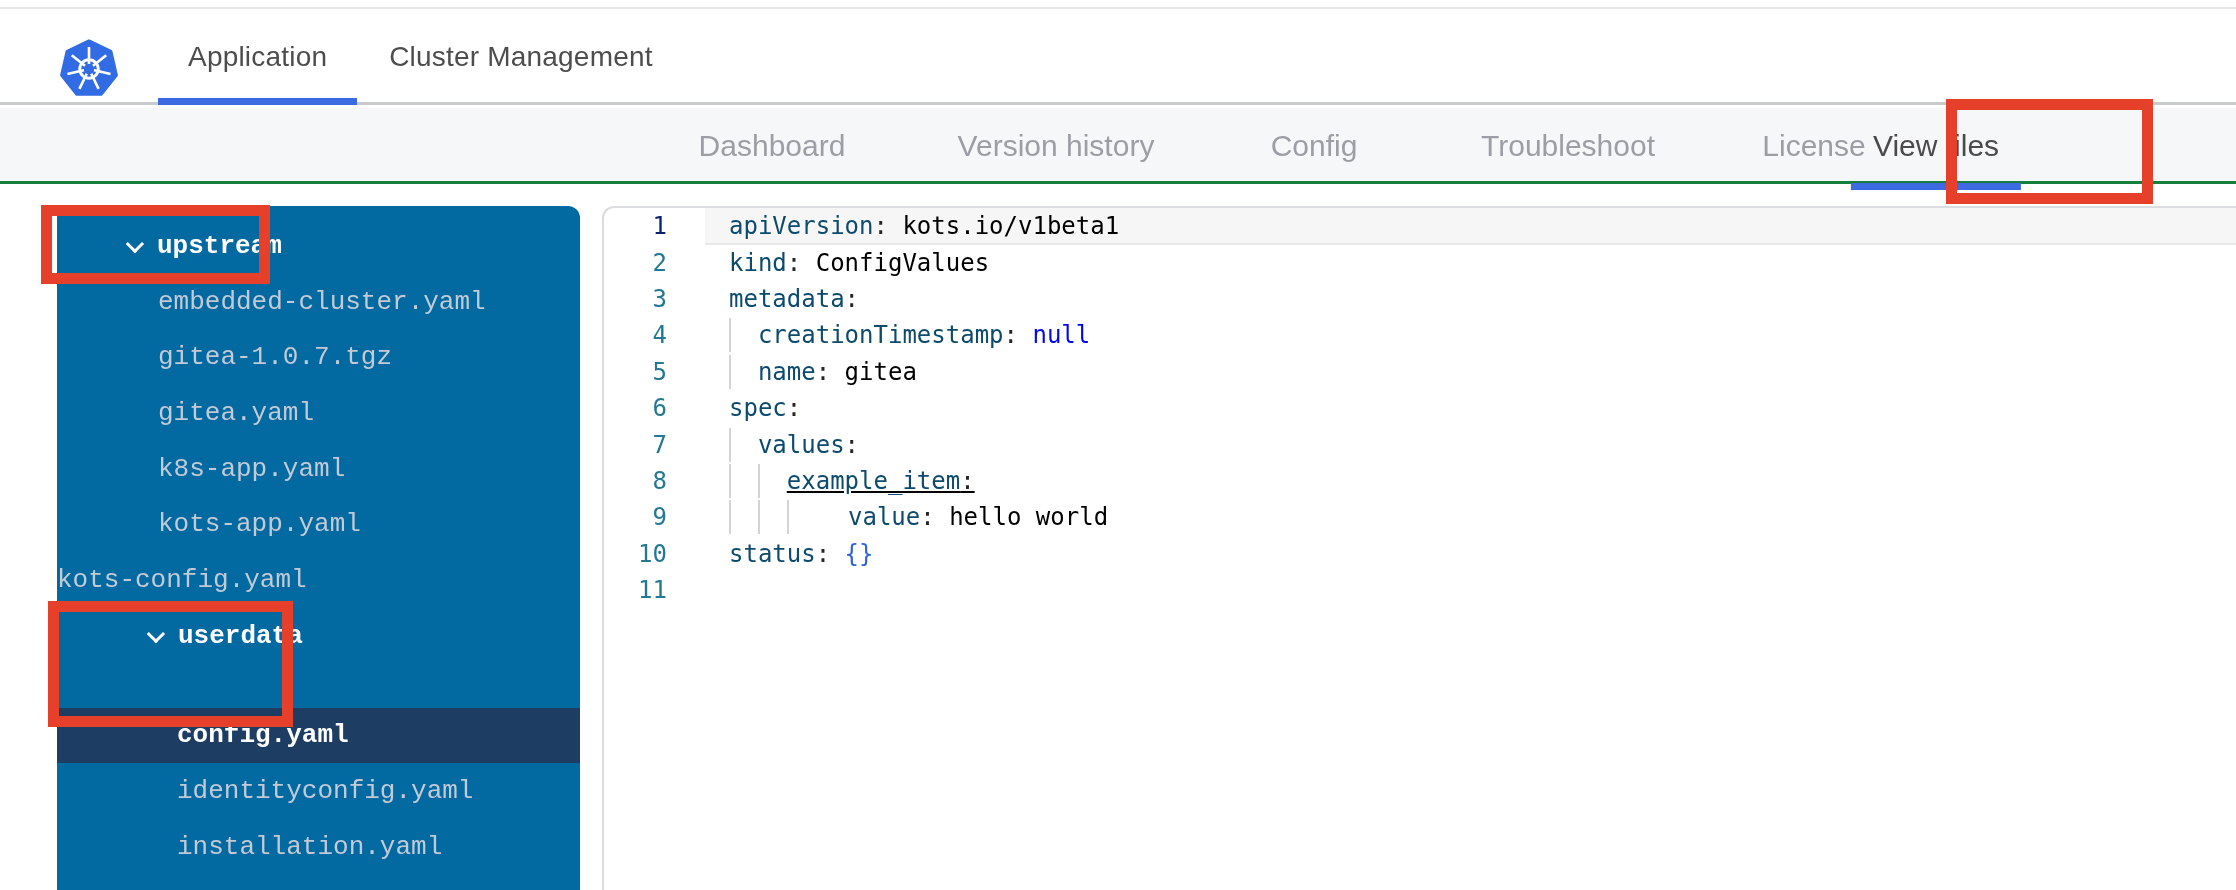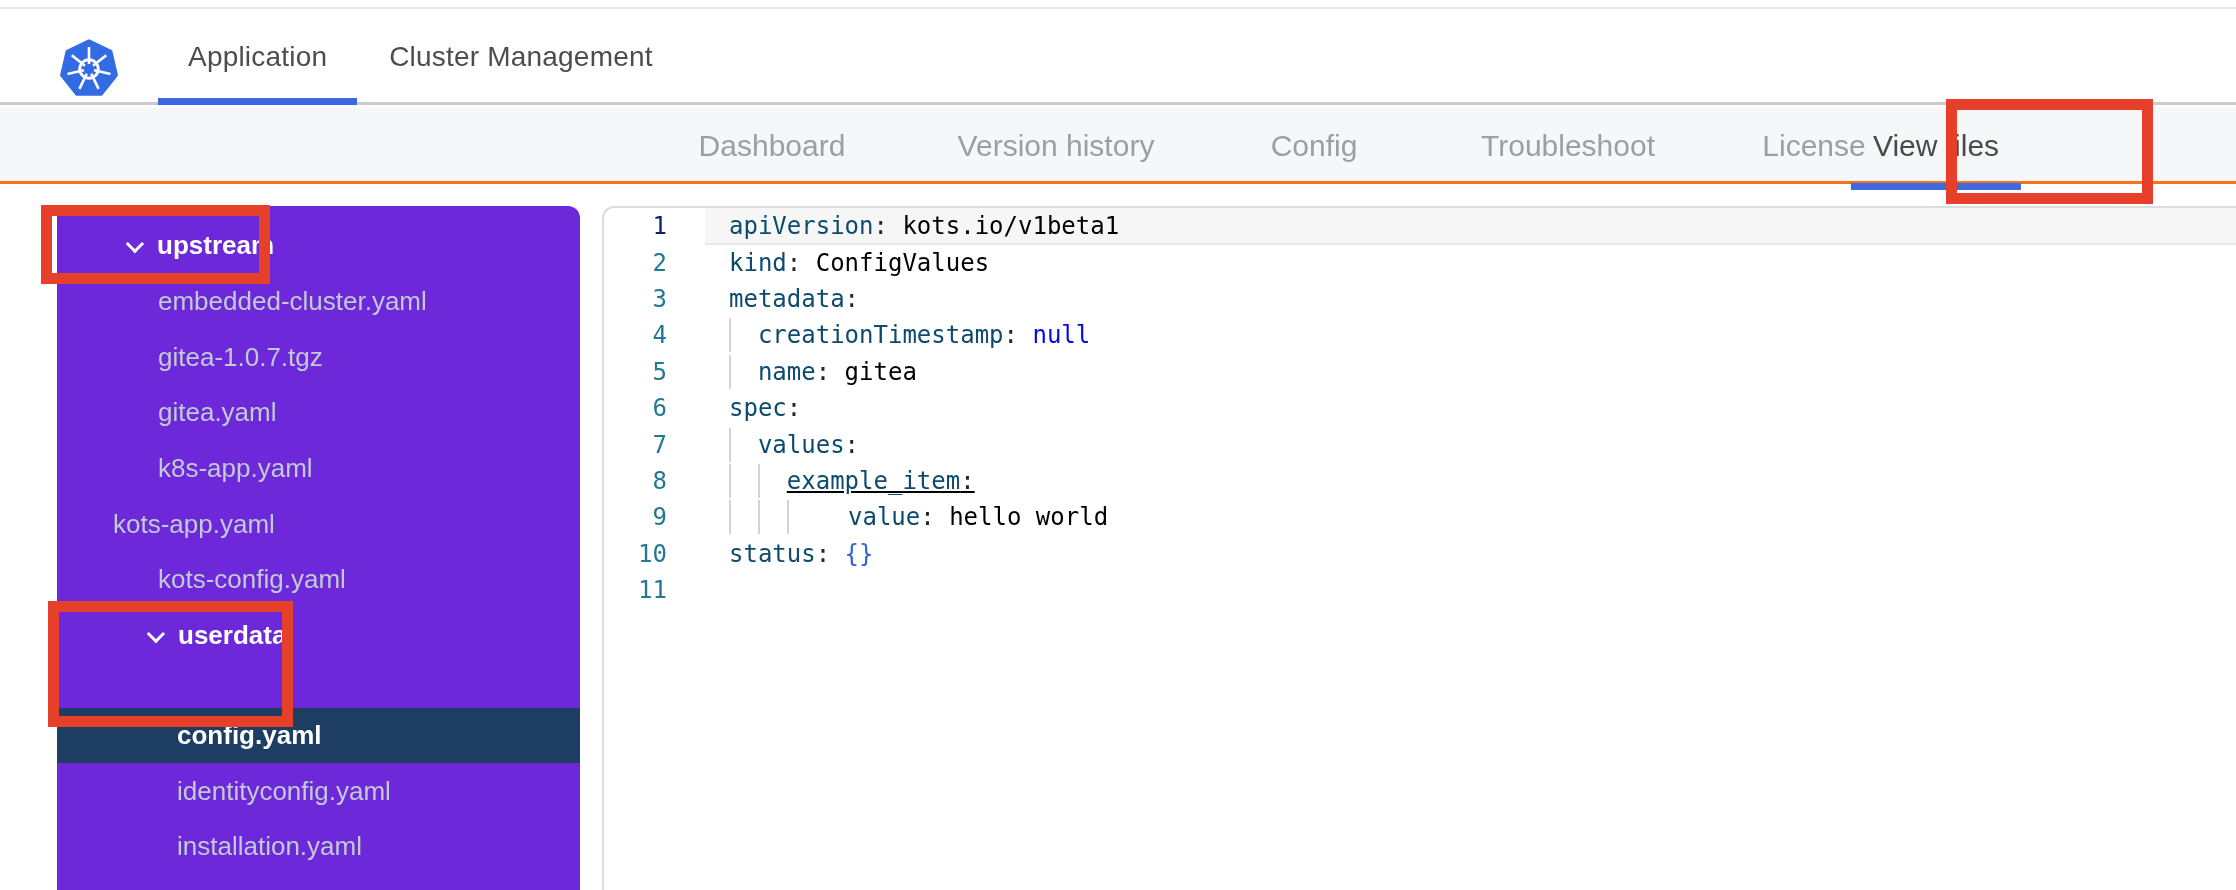--- a/index.html
+++ b/index.html
@@ -15,30 +15,30 @@
             border-bottom:3px solid #C9CACC; }
   .logo { position:absolute; left:60px; top:28px; width:58px; height:64px; }
   .header-tabs { position:absolute; left:188px; top:0; height:96px; display:flex; gap:62px; }
   .header-tab { position:relative; height:100%; display:flex; align-items:center;
                 font-size:28px; color:#4D4D4D; letter-spacing:.2px; cursor:pointer; }
   .header-tab.active::after { content:""; position:absolute; left:-30px; right:-30px; bottom:0;
                 height:7px; background:#3E6AE1; }
 
   
   .subnav { position:absolute; left:0; top:108px; width:100%; height:76px; background:#F6F7F8;
-            border-bottom:3px solid #f97316; }
+            border-bottom:3px solid #15803d; }
   .subnav-tab { position:absolute; top:0; height:76px; transform:translateX(-50%);
                 display:flex; align-items:center; font-size:30px; color:#9B9EA4; cursor:pointer; }
   .subnav-tab.active { color:#4A4A4A; }
   .subnav-tab.active::after { content:""; position:absolute; left:50%; transform:translateX(-50%);
                 bottom:-6px; height:7px; width:170px; background:#3E6AE1; }
 
   
   .sidebar { position:absolute; left:57px; top:206px; width:523px; height:684px;
-             background:#6d28d9; border-radius:12px 12px 0 0; padding-top:12px; overflow:hidden; }
+             background:#0369a1; border-radius:12px 12px 0 0; padding-top:12px; overflow:hidden;font-family:Liberation Mono, monospace; }
   .tree-row { height:55.7px; display:flex; align-items:center; font-size:26px;
               color:#C2CAD6; cursor:pointer; white-space:nowrap; }
   .tree-row.folder { color:#ffffff; font-weight:bold; }
   .tree-row.selected { background:#1D3D62; color:#ffffff; font-weight:bold; }
   .chev { display:inline-block; width:13px; height:13px; border-right:3.5px solid #fff;
           border-bottom:3.5px solid #fff; transform:rotate(45deg) translateY(-2px);
           margin-right:17px; flex:0 0 auto; }
 
   
   .editor { position:absolute; left:602px; top:206px; width:1634px; height:684px;
@@ -115,24 +115,24 @@
       </div>
       <div class="tree-row file" style="padding-left: 101px;">
         <span>gitea-1.0.7.tgz</span>
       </div>
       <div class="tree-row file" style="padding-left: 101px;">
         <span>gitea.yaml</span>
       </div>
       <div class="tree-row file" style="padding-left: 101px;">
         <span>k8s-app.yaml</span>
       </div>
-      <div class="tree-row file" style="padding-left: 56px;">
+      <div class="tree-row file" style="padding-left: 101px;">
         <span>kots-app.yaml</span>
       </div>
-      <div class="tree-row file" style="padding-left: 101px;">
+      <div class="tree-row file" style="">
         <span>kots-config.yaml</span>
       </div>
       <div class="tree-row folder" style="padding-left: 91px;">
         <span class="chev"></span>
         <span>userdata</span>
       </div>
       <div class="tree-row file selected" style="padding-left: 120px; margin-top: 44px;">
         <span>config.yaml</span>
       </div>
       <div class="tree-row file" style="padding-left: 120px;">

